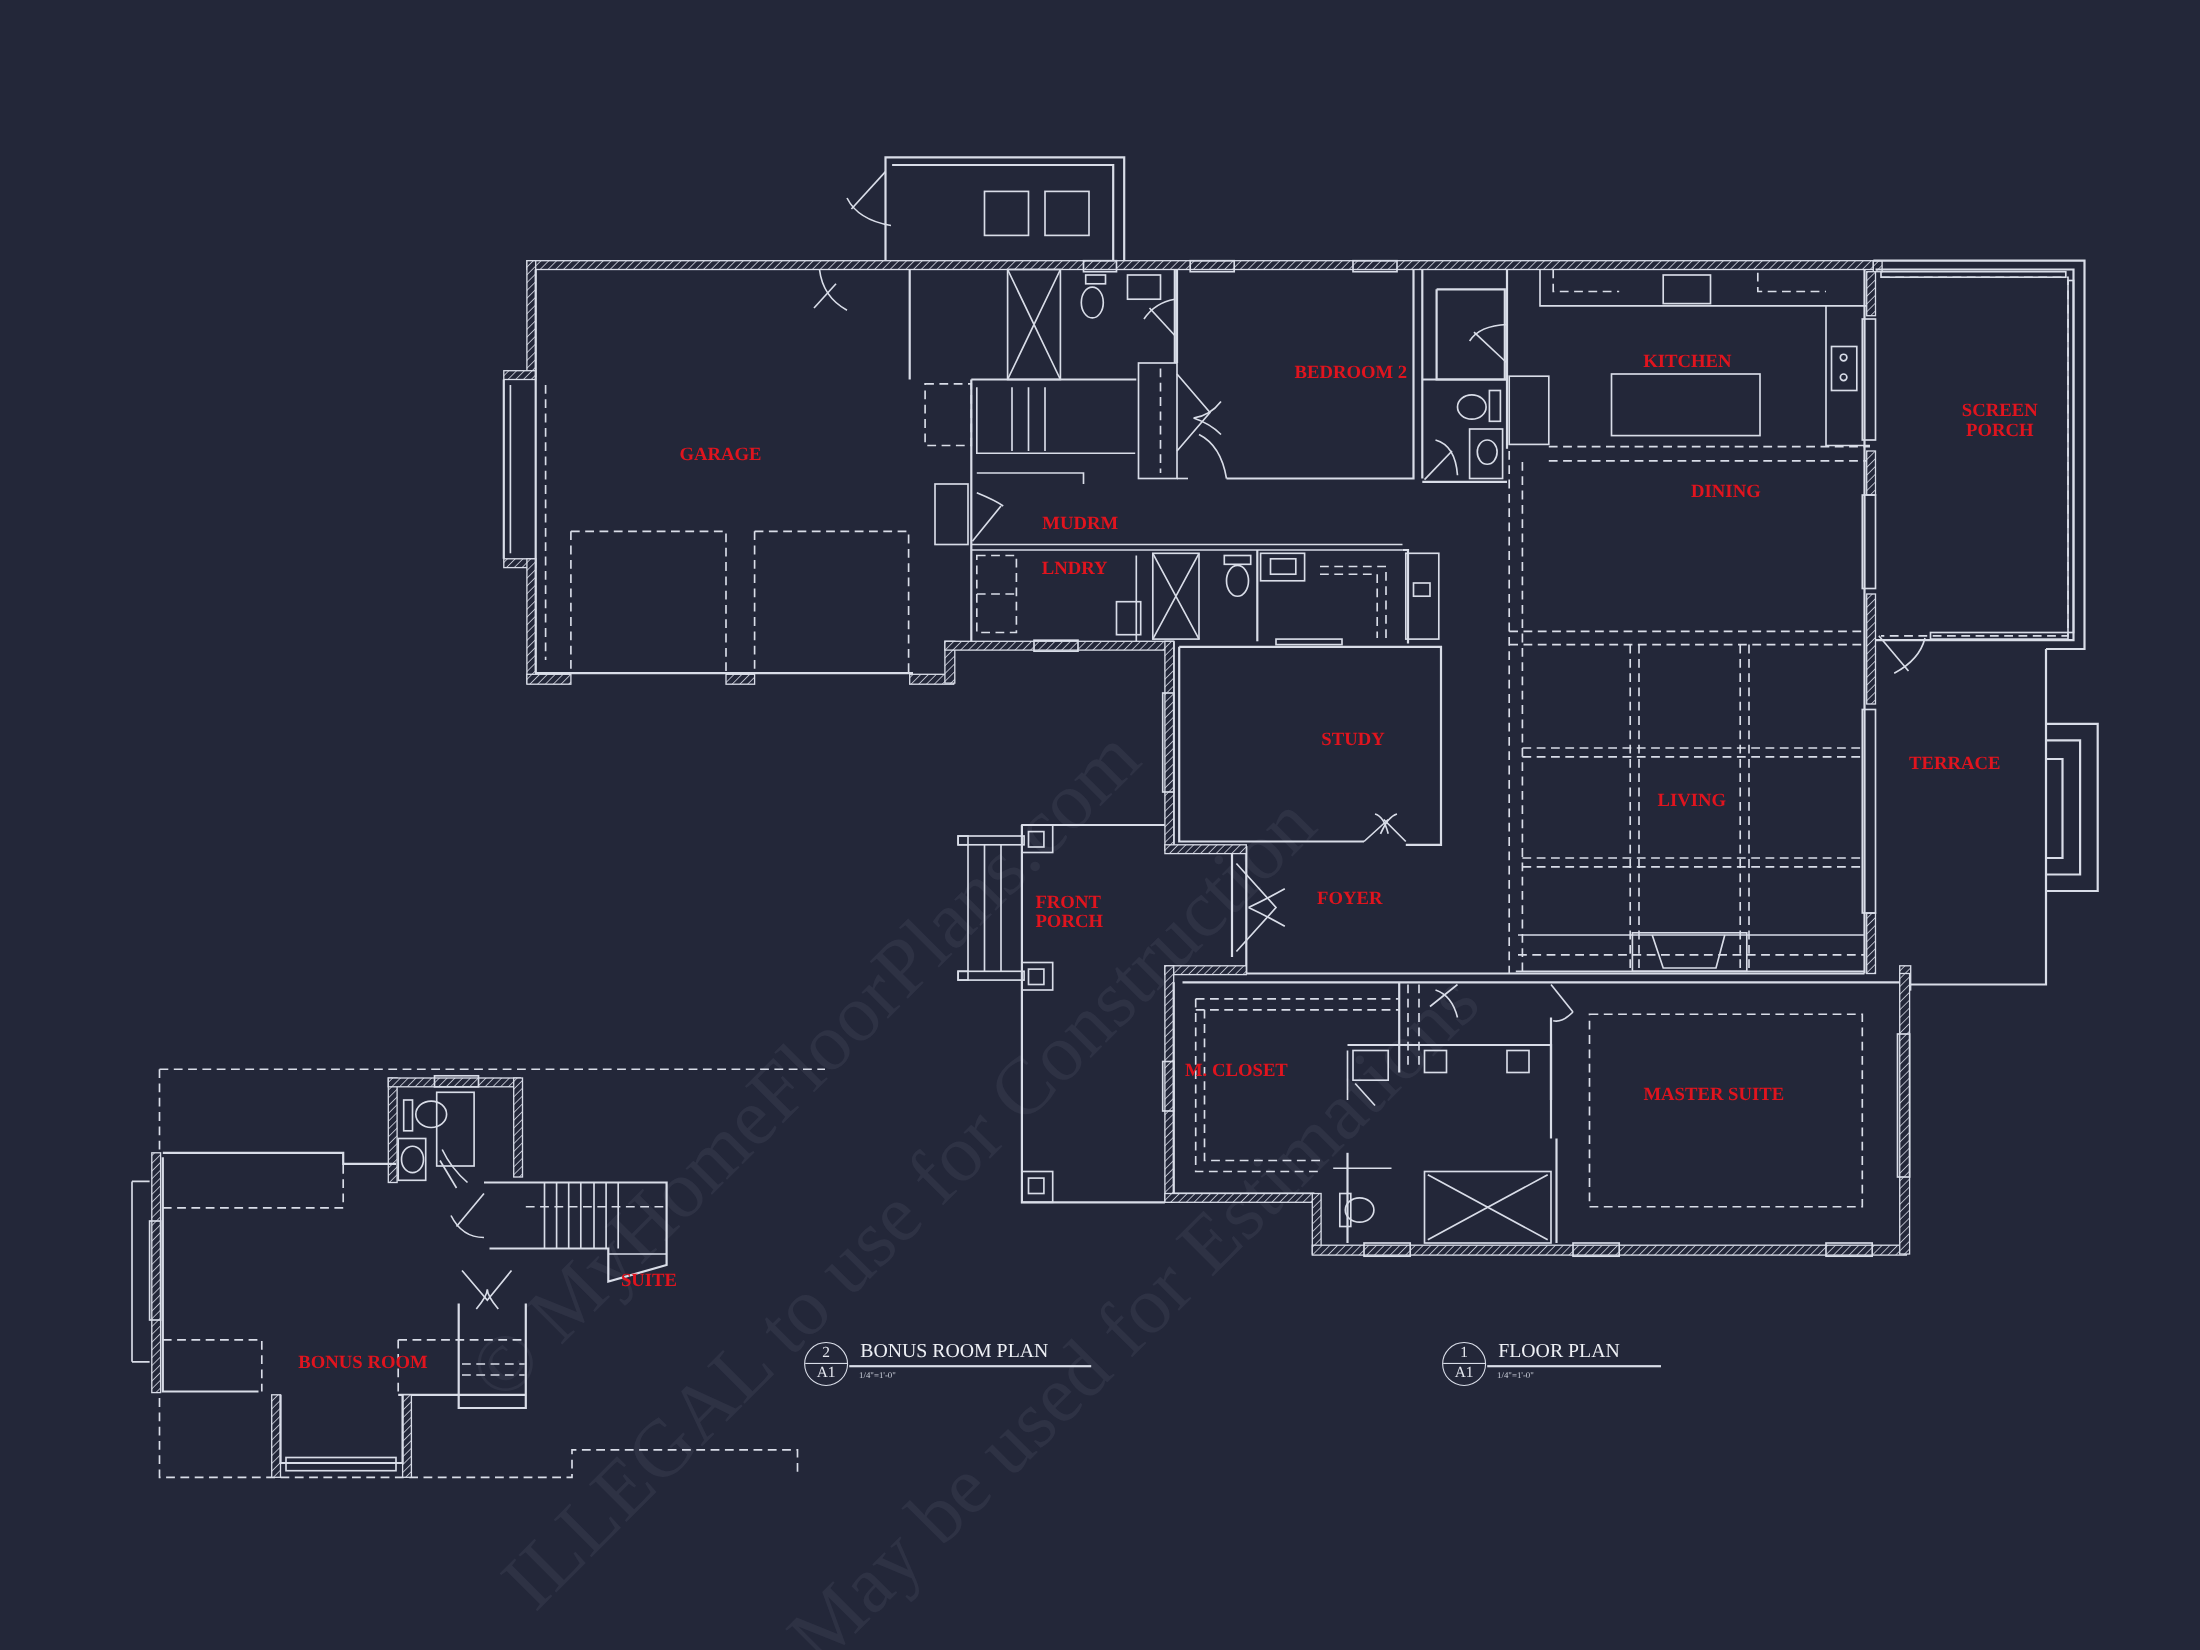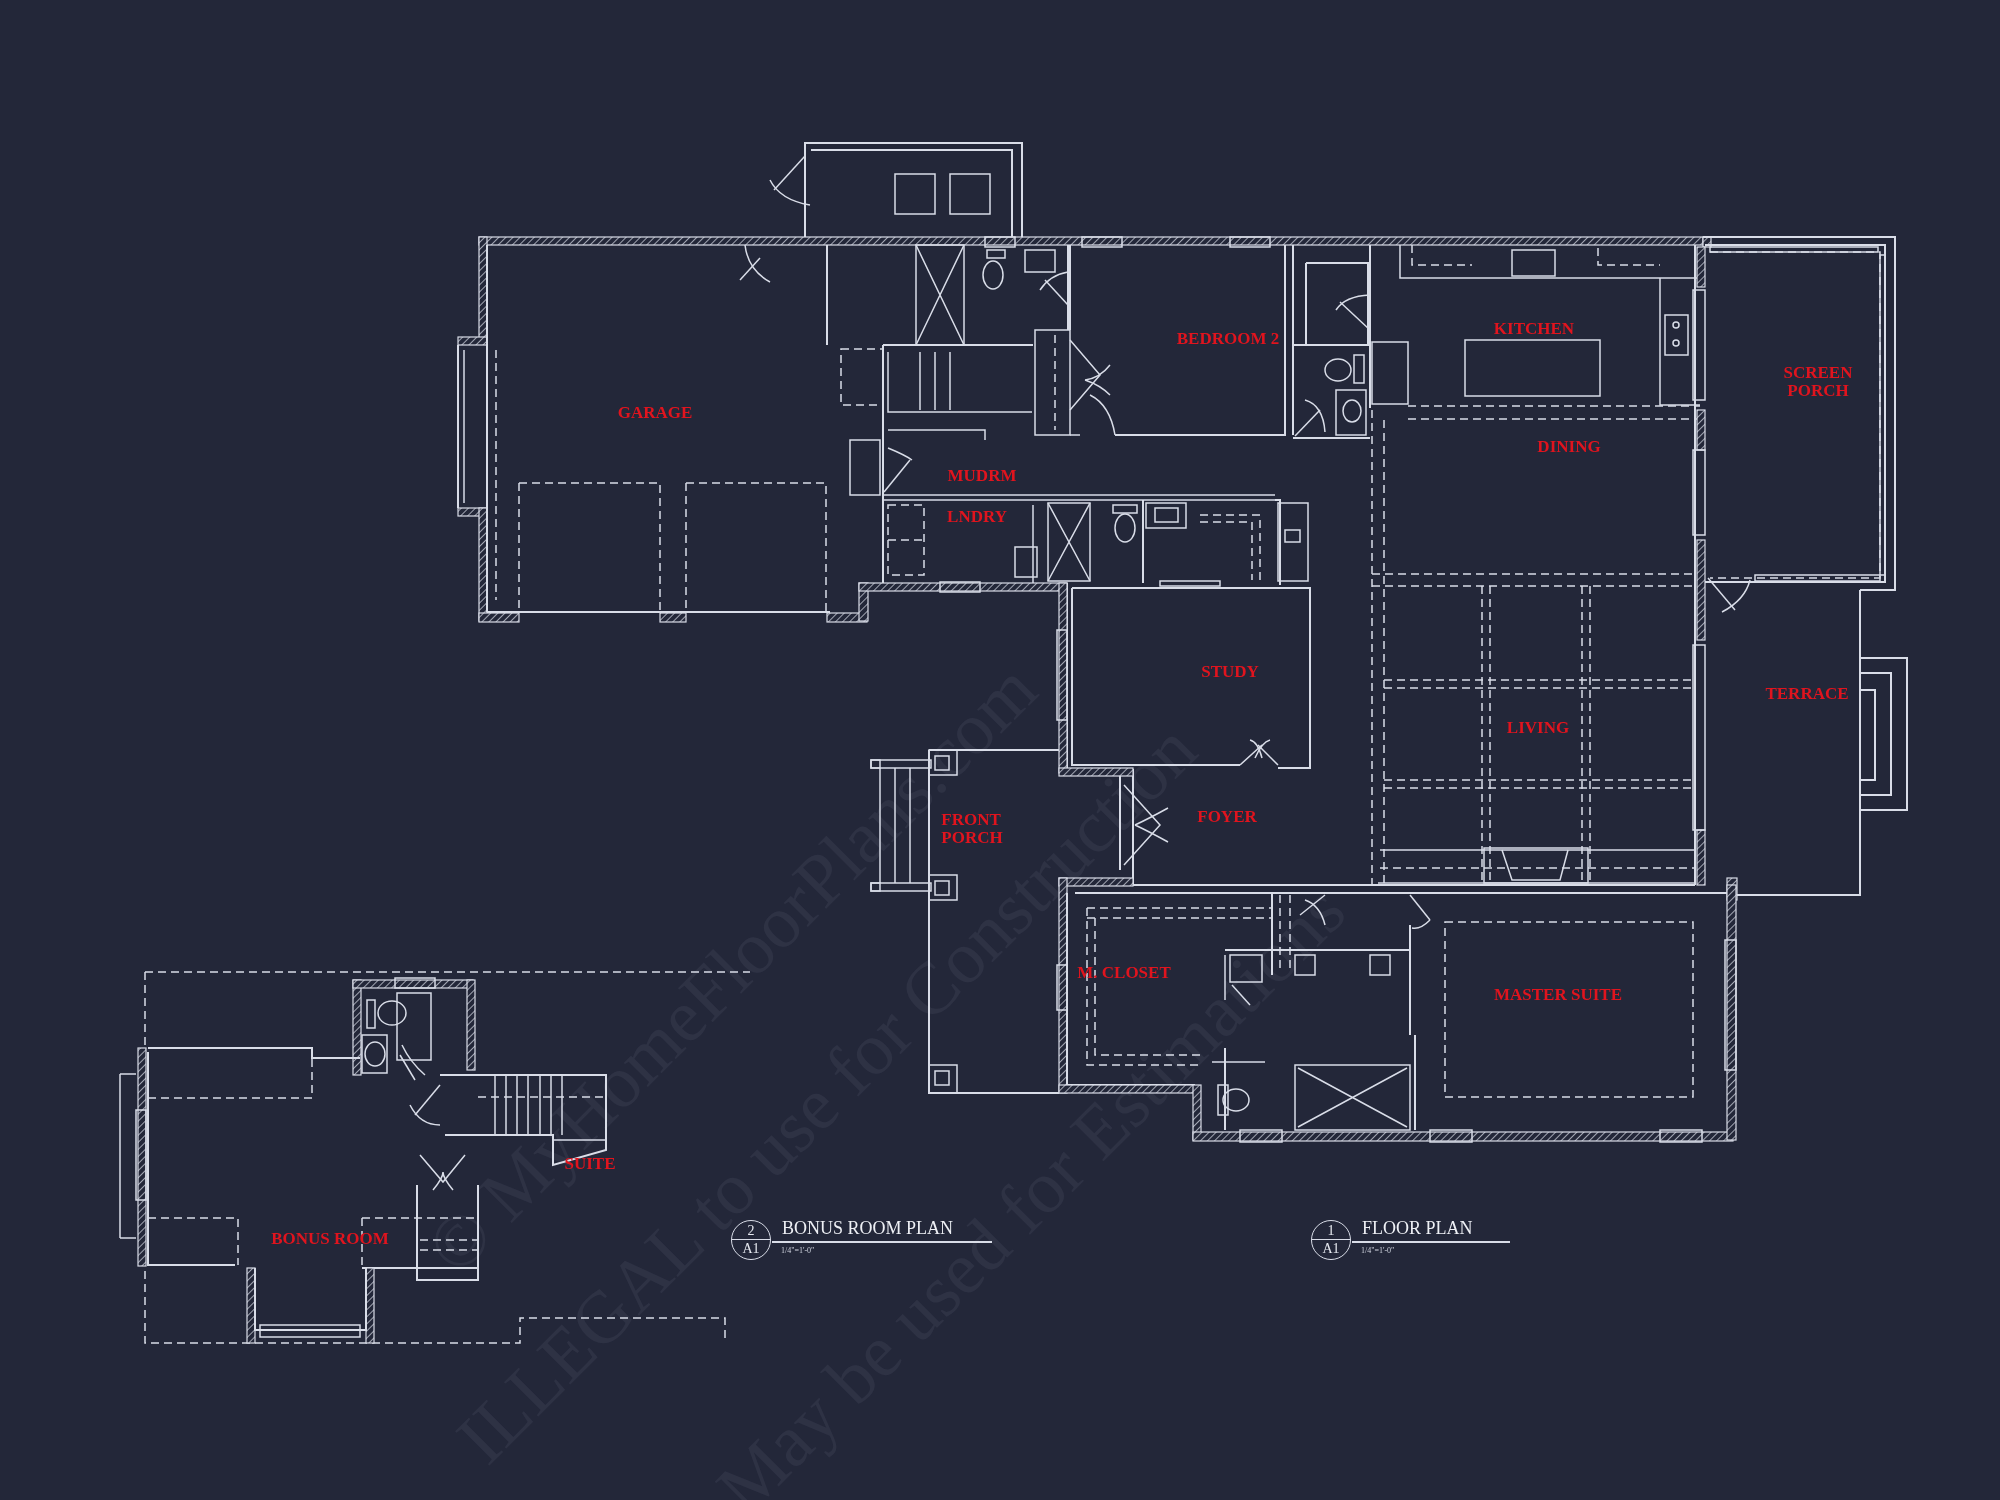--- a/index.html
+++ b/index.html
@@ -302,21 +302,21 @@
 <div class="lbl" style="left:655px;top:413px;">GARAGE</div>
 <div class="lbl" style="left:982px;top:476px;text-align:right;">MUDRM</div>
 <div class="lbl" style="left:977px;top:517px;">LNDRY</div>
 <div class="lbl" style="left:1228px;top:339px;">BEDROOM 2</div>
 <div class="lbl" style="left:1534px;top:329px;">KITCHEN</div>
 <div class="lbl" style="left:1541px;top:447px;margin-left:28px;">DINING</div>
 <div class="lbl" style="left:1808px;top:382px;white-space:pre;margin-left:10px;">SCREEN
 PORCH</div>
 <div class="lbl" style="left:1230px;top:672px;">STUDY</div>
 <div class="lbl" style="left:1538px;top:728px;">LIVING</div>
-<div class="lbl" style="left:1777px;top:694px;margin-left:30px;">TERRACE</div>
+<div class="lbl" style="left:1777px;top:694px;">TERRACE</div>
 <div class="lbl" style="left:972px;top:829px;white-space:pre;text-align:left;">FRONT
 PORCH</div>
 <div class="lbl" style="left:1227px;top:817px;">FOYER</div>
 <div class="lbl" style="left:1124px;top:973px;">M. CLOSET</div>
 <div class="lbl" style="left:1558px;top:995px;">MASTER SUITE</div>
 
 <div class="lbl" style="left:330px;top:1239px;">BONUS ROOM</div>
 <div class="lbl" style="left:590px;top:1164px;">SUITE</div>
 
 <div class="bubble" style="left:731px;top:1220px;">

